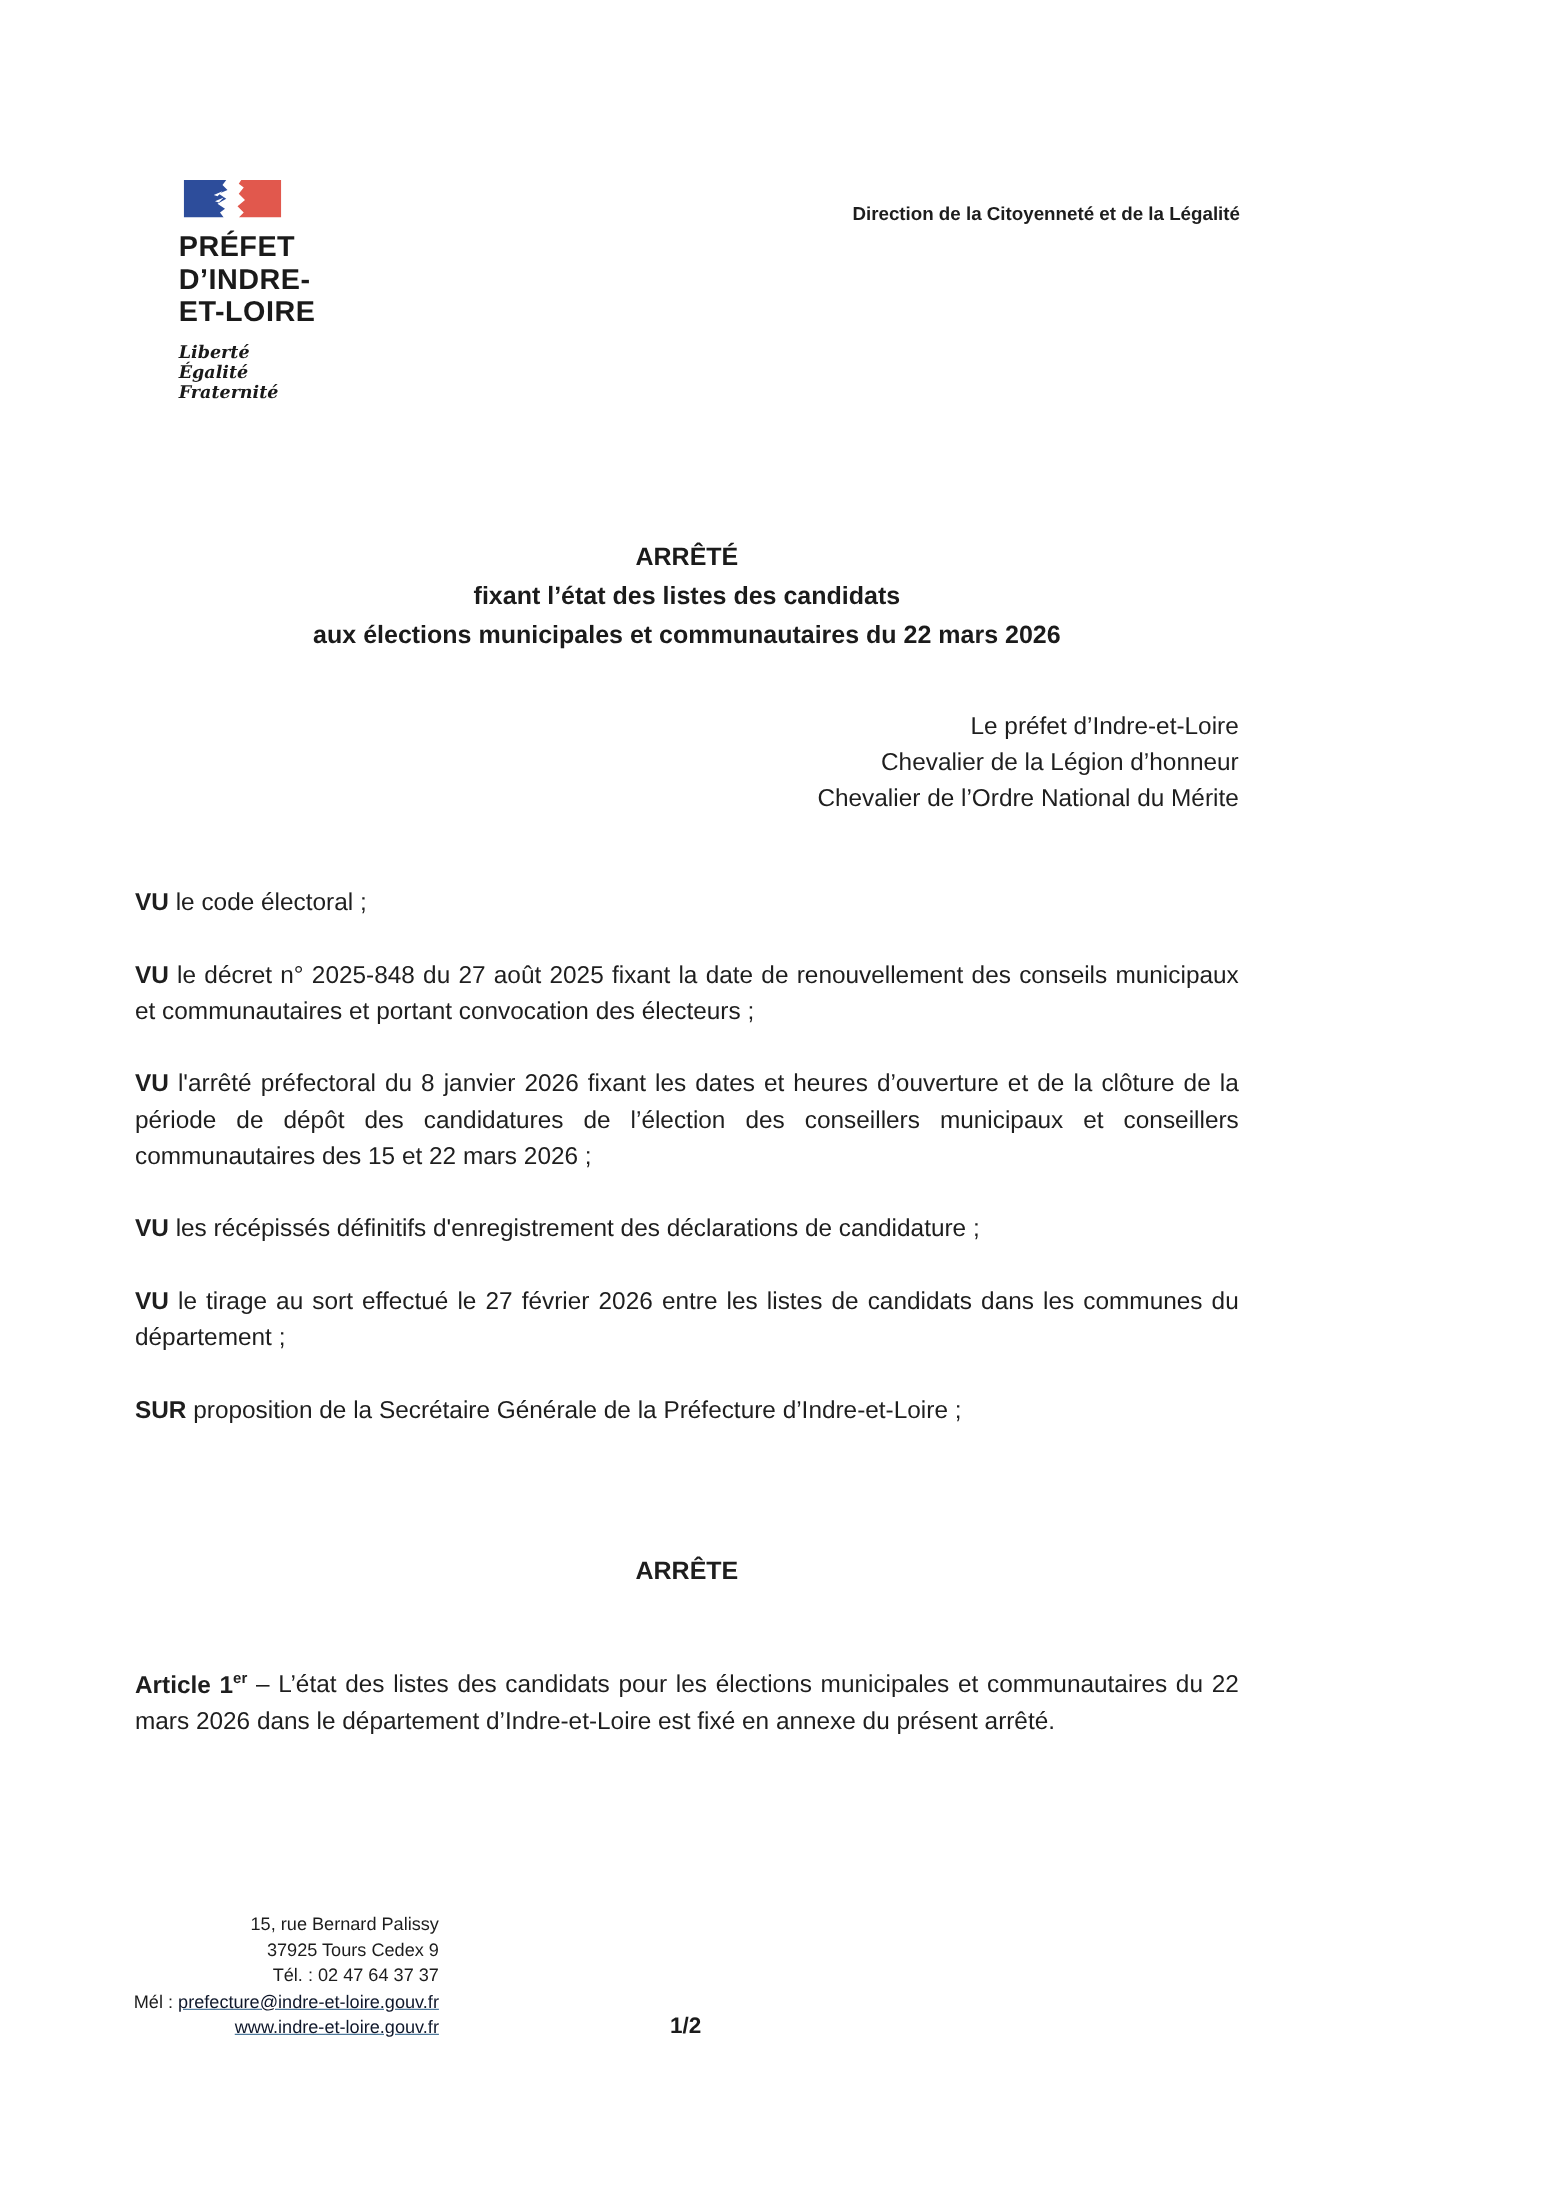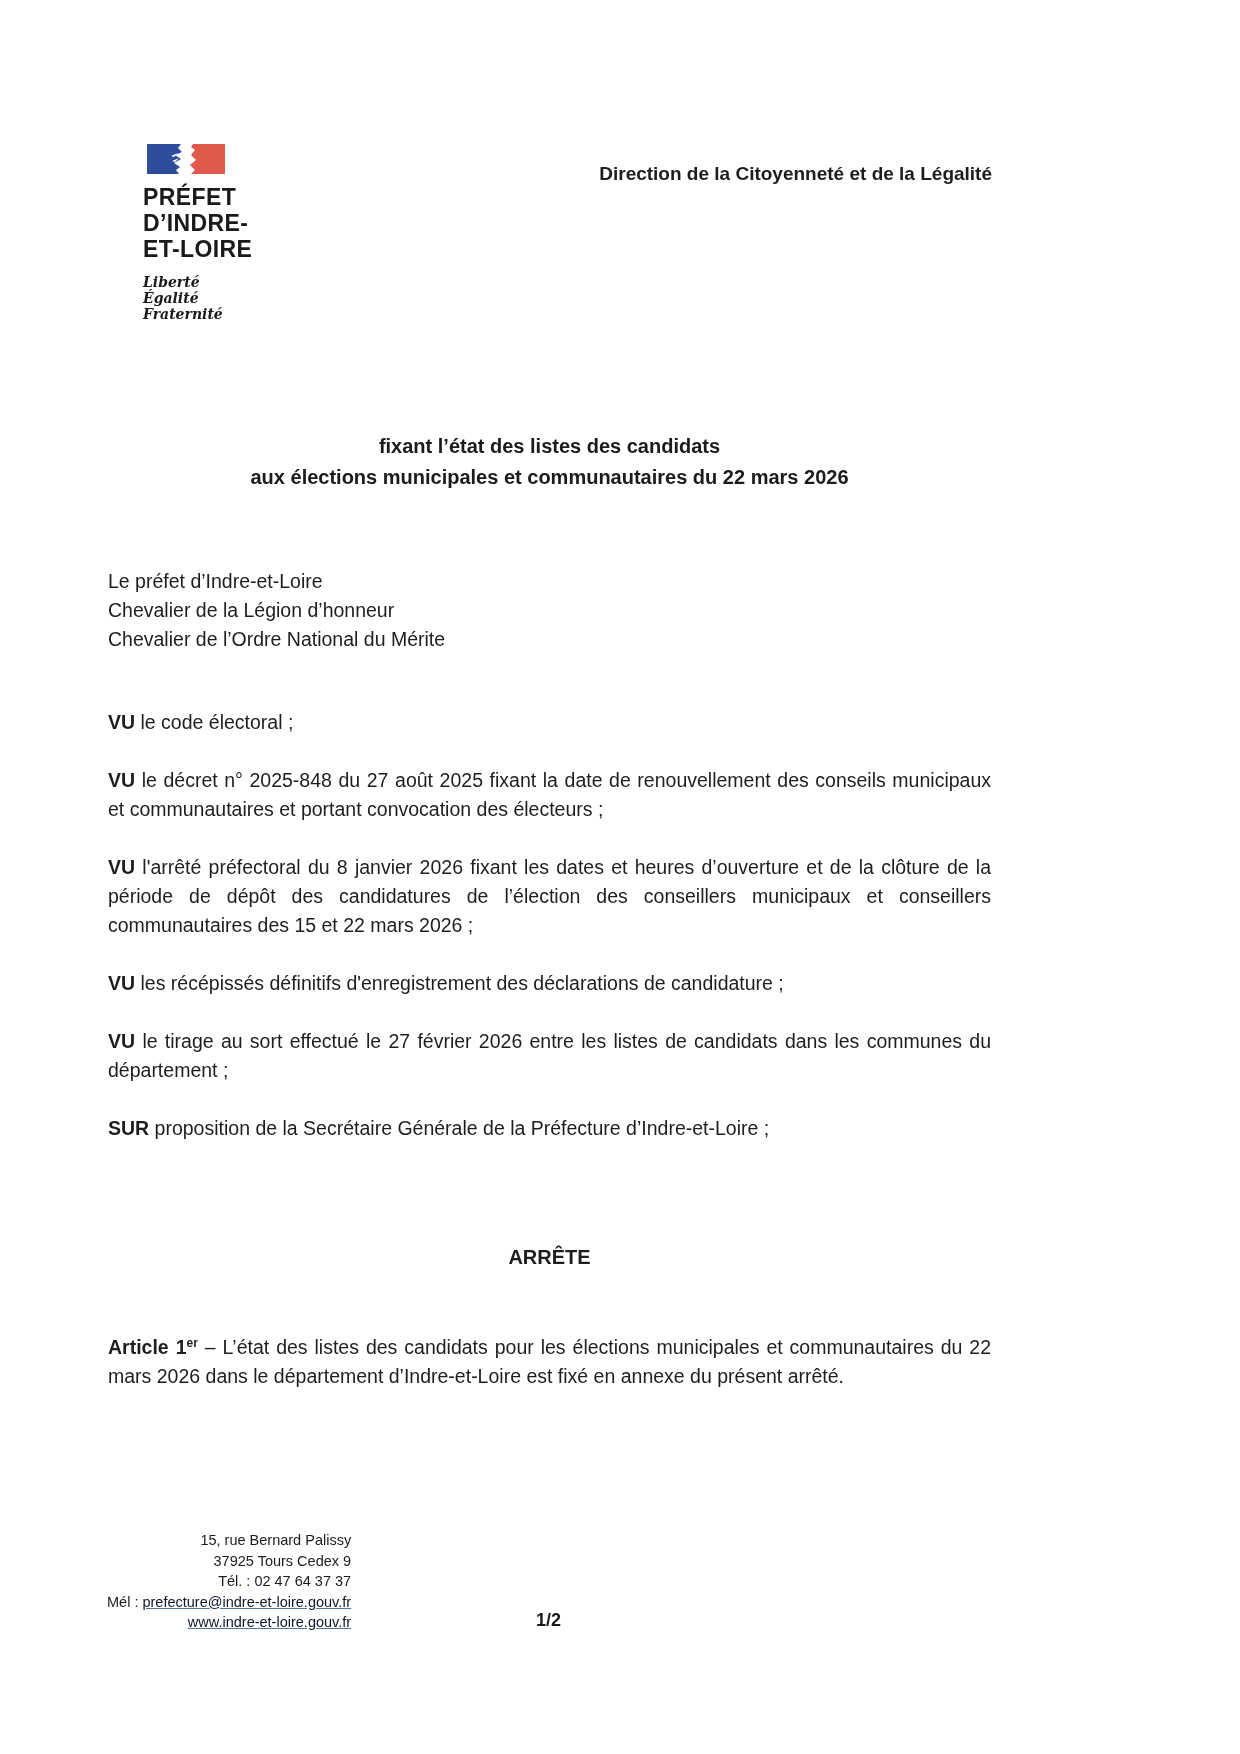--- a/index.html
+++ b/index.html
@@ -18,27 +18,27 @@
   .prefet-name {
     margin-top:10px; font-weight:bold; font-size:23px; line-height:26px;
     letter-spacing:0.4px; color:#1a1a1a;
   }
   .motto {
     margin-top:12px; font-family:"DejaVu Serif", serif; font-style:italic;
     font-weight:bold; font-size:14px; line-height:16px; color:#1a1a1a;
   }
   .direction {
     position:absolute; top:163px; right:248px;
-    font-weight:bold; font-size:19px; color:#1d1d1d;text-align:center;
+    font-weight:bold; font-size:15px; color:#1d1d1d;text-align:center;
   }
 
   
   .col { position:absolute; left:108px; width:883px; }
   .title-block { top:431px; text-align:center; font-weight:bold; font-size:20px; line-height:31px; color:#1b1b1b; }
-  .authority { top:567px; text-align:left; font-size:19.5px; line-height:29px; }
+  .authority { top:567px; text-align:right; font-size:19.5px; line-height:29px; }
   .clauses { top:708px; }
   .clause { text-align:justify; font-size:19.5px; line-height:29px; }
   .clause + .clause { margin-top:29px; }
   .clause b { font-weight:bold; }
   .arrete-heading { top:1246px; text-align:center; font-weight:bold; font-size:20px; }
   .article { top:1328px; text-align:justify; font-size:19.5px; line-height:29px; }
   .article b { font-weight:bold; }
   .article sup { font-size:12px; vertical-align:super; }
 
   
@@ -65,20 +65,21 @@
     <div class="motto">
       <div>Liberté</div>
       <div>Égalité</div>
       <div>Fraternité</div>
     </div>
   </div>
 
   <div class="direction">Direction de la Citoyenneté et de la Légalité</div>
 
   <div class="col title-block" style="position:absolute;">
+    <div>ARRÊTÉ</div>
     <div>fixant l’état des listes des candidats</div>
     <div>aux élections municipales et communautaires du 22 mars 2026</div>
   </div>
 
   <div class="col authority" style="position:absolute;">
     <div>Le préfet d’Indre-et-Loire</div>
     <div>Chevalier de la Légion d’honneur</div>
     <div>Chevalier de l’Ordre National du Mérite</div>
   </div>
 

